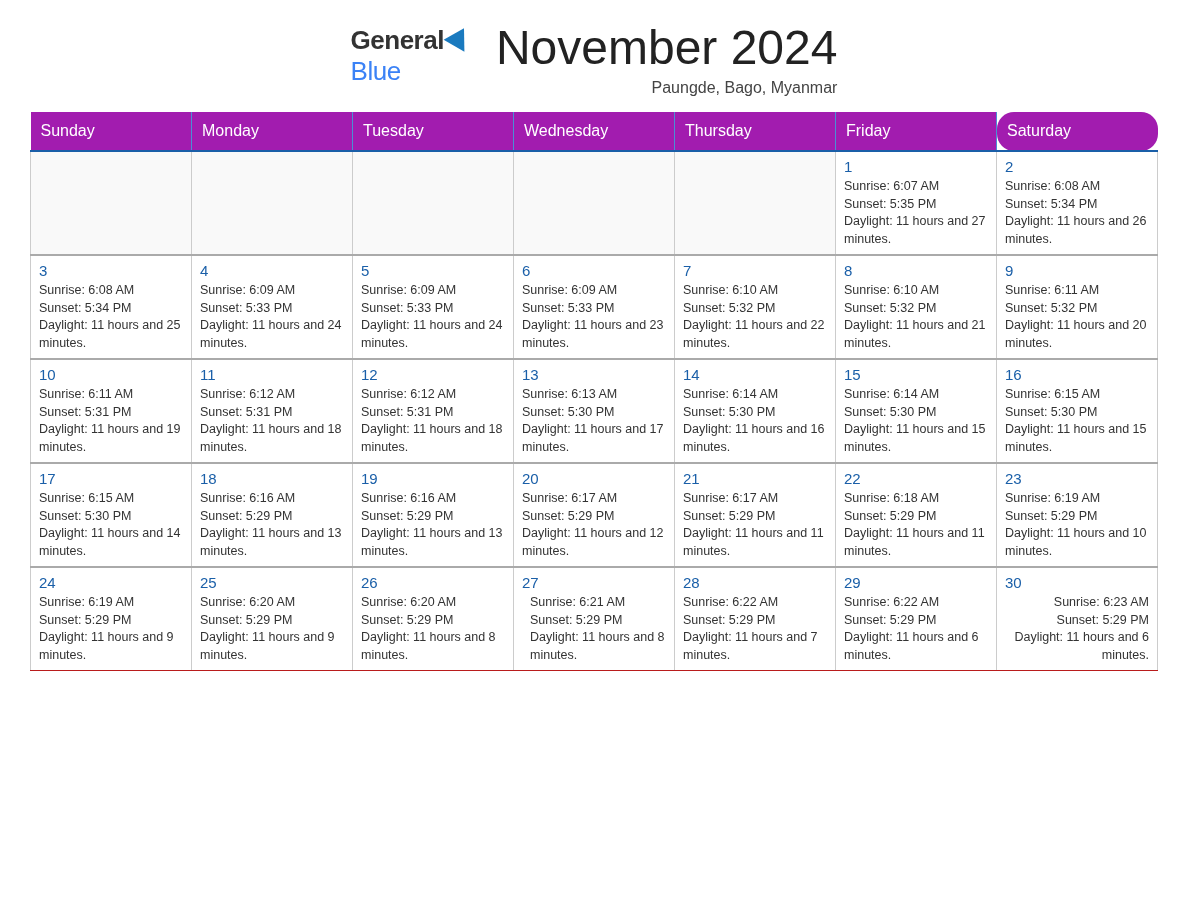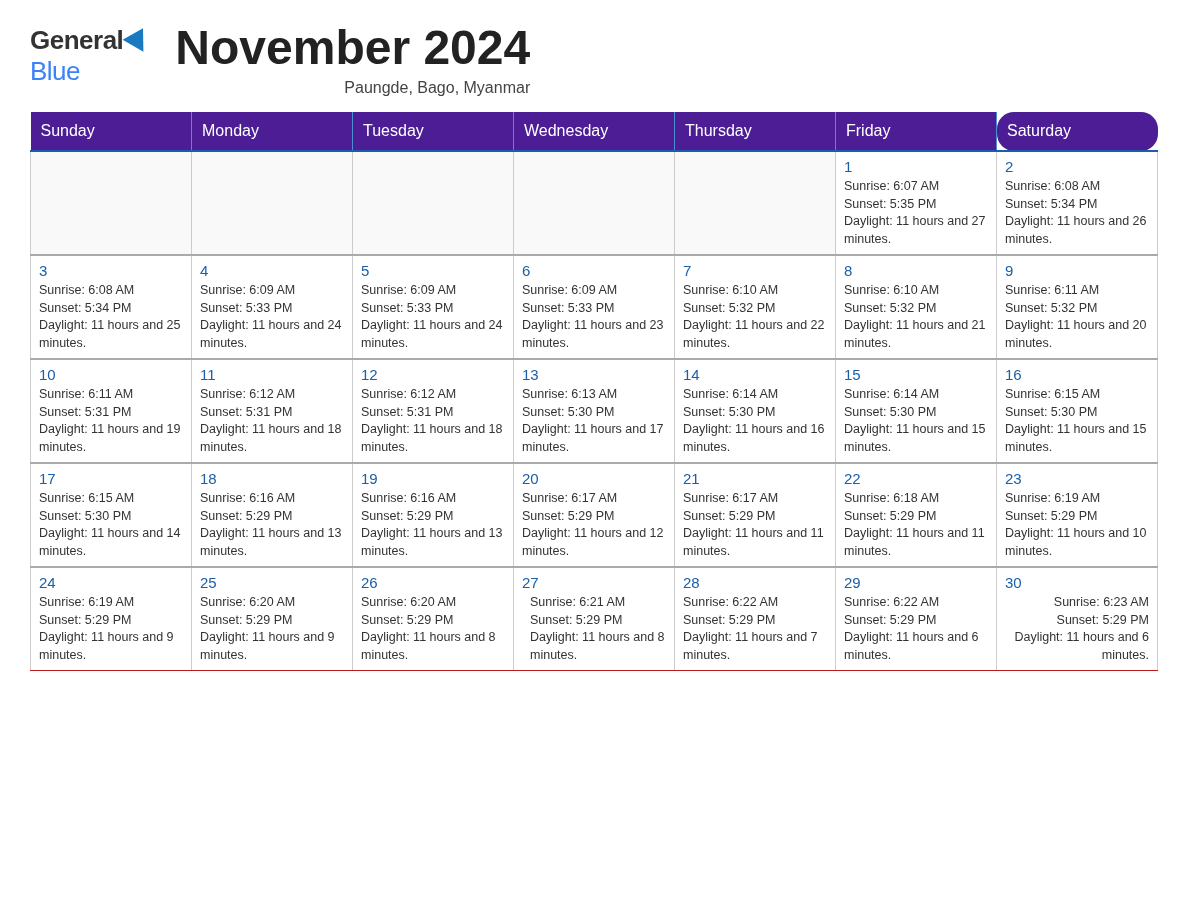--- a/index.html
+++ b/index.html
@@ -5,21 +5,21 @@
     * { box-sizing: border-box; margin: 0; padding: 0; }
     body {
       font-family: Arial, sans-serif;
       background: #fff;
       padding: 20px 30px;
       width: 1188px;
       min-height: 918px;
     }
     .header {
       display: flex;
-      justify-content: flex-start;
+      justify-content: center;
       align-items: flex-start;
       margin-bottom: 10px;
     }
     .logo {
       display: flex;
       flex-direction: column;
       align-items: flex-start;
       padding-top: 5px;
     }
     .logo-general {
@@ -49,36 +49,36 @@
     }
     .logo-row {
       display: flex;
       align-items: center;
     }
     .title-area {
       text-align: right;
     }
     .month-title {
       font-size: 48px;
-      font-weight: bold;
+      font-weight: normal;
       color: #222;
       margin-left: 25px;
     }
     .location {
       font-size: 16px;
       color: #444;
       margin-top: 4px;
     }
     .calendar {
       width: 100%;
       border-collapse: collapse;
       margin-top: 15px;
     }
     .calendar th {
-      background-color: #4c1d95;
+      background-color: #a21caf;
       color: #fff;
       text-align: left;
       padding: 10px 10px;
       font-size: 16px;
       font-weight: normal;
       border-right: 1px solid #4a8fd4;
     }
     .calendar th:last-child {
       border-right: none;
       border-radius: 17px;

